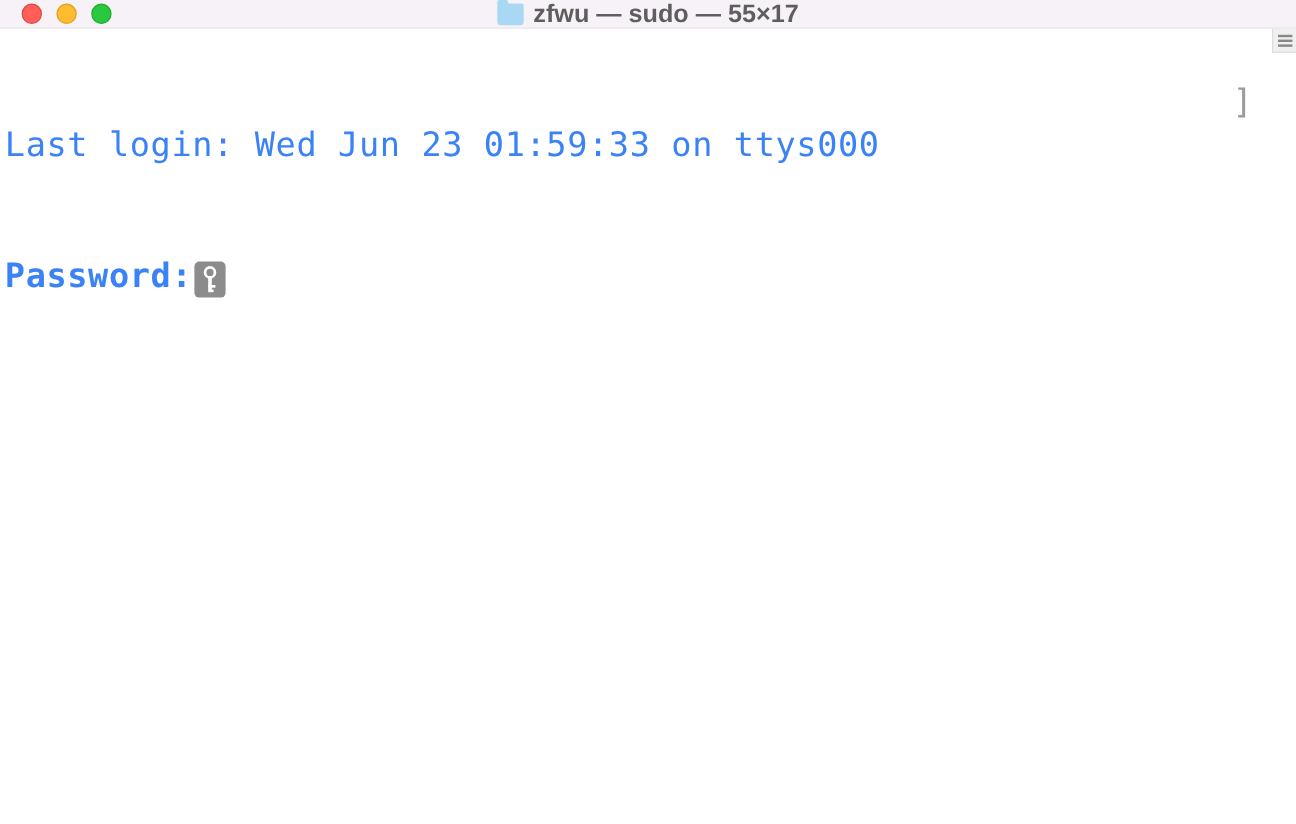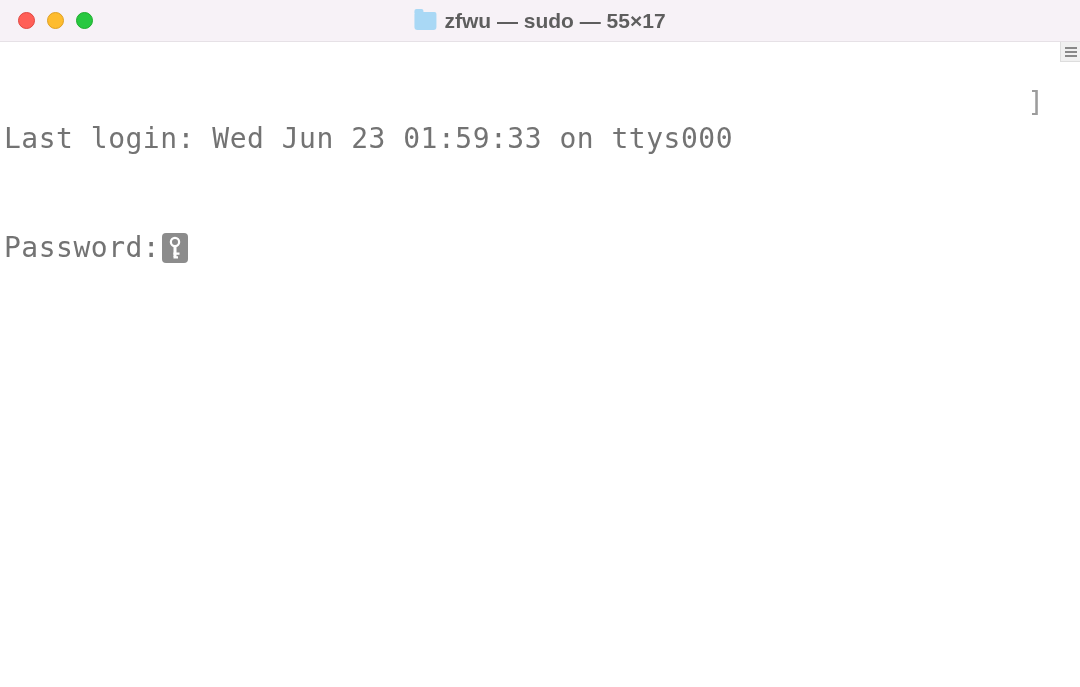--- a/index.html
+++ b/index.html
@@ -5,21 +5,21 @@
     * { margin: 0; padding: 0; box-sizing: border-box; }
     body {
       width: 1080px;
       height: 687px;
       background: #ffffff;
       font-family: -apple-system, BlinkMacSystemFont, "Segoe UI", sans-serif;
       overflow: hidden;
       position: relative;
     }
     .titlebar {
-      height: 42px;
+      height: 24px;
       background: #f7f2f7;
       border-bottom: 1px solid #e6e1e6;
       display: flex;
       align-items: center;
       position: relative;
       text-decoration: underline;
     }
     .traffic-lights {
       display: flex;
       gap: 12px;
@@ -66,30 +66,31 @@
       position: relative;
       height: calc(100% - 42px);
       background: #ffffff;
     }
     .terminal-content {
       padding: 6px 4px;
       font-family: "SF Mono", "Menlo", "Consolas", monospace;
       font-size: 28px;
       font-weight: 500;
       line-height: 1.3;
-      color: #737373;
+      color: #3b82f6;
       white-space: pre;
       letter-spacing: 0.5px;
     }
     .line {
       display: block;
     }
     .password-line {
       display: flex;
-      align-items: center;
+      align-items: flex-end;
+      font-weight: bold;
     }
     .key-icon {
       display: inline-flex;
       margin-left: 2px;
       width: 26px;
       height: 30px;
       background: #8c8c8c;
       border-radius: 4px;
       align-items: center;
       justify-content: center;

